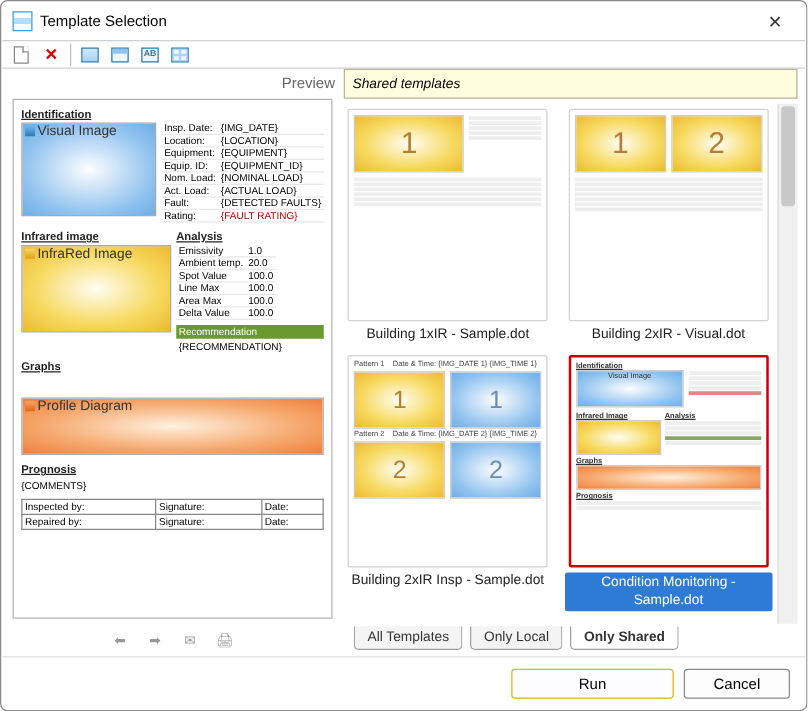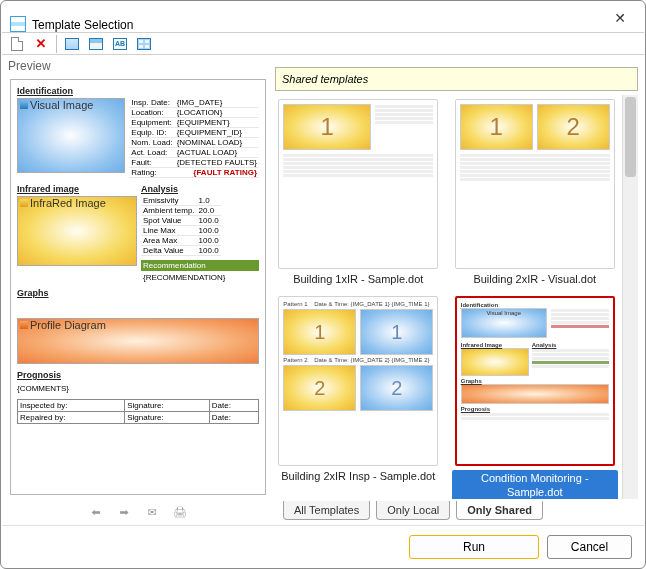--- a/index.html
+++ b/index.html
@@ -1,36 +1,36 @@
 <!DOCTYPE html>
 <html><head>
 <meta charset="utf-8">
 <style>
 *{box-sizing:border-box;margin:0;padding:0;font-family:"Segoe UI",Tahoma,sans-serif;font-size:11px;}
 body{background:#fff;width:646px;height:569px;overflow:hidden;}
 .dialog{width:646px;height:569px;border:1px solid #8a8a8a;border-radius:6px;background:#fff;display:flex;flex-direction:column;padding:1px;}
-.titlebar{height:30px;display:flex;align-items:flex-end;padding:0 8px;}
+.titlebar{height:30px;display:flex;align-items:center;padding:0 8px;}
 .titlebar .appicon{width:16px;height:16px;background:linear-gradient(to bottom,#fff 0 33%,#b0e0ff 33% 66%,#fff 66%);border:1px solid #3aa0e0;margin-right:6px;}
 .titlebar .title{font-size:12px;color:#000;}
 .titlebar .close{margin-left:auto;width:32px;height:28px;display:flex;align-items:center;justify-content:center;font-size:14px;color:#333;}
 .toolbar{height:23px;border-top:1px solid #d0d0d0;border-bottom:1px solid #d0d0d0;padding:2px 4px;display:flex;align-items:center;gap:2px;}
 .tbtn{width:22px;height:20px;display:flex;align-items:center;justify-content:center;border-radius:2px;}
 .tsep{width:1px;height:18px;background:#c0c0c0;margin:0 2px;}
 .ic-new{width:12px;height:14px;border:1px solid #888;background:#fff;position:relative;}
 .ic-new:after{content:"";position:absolute;top:-1px;right:-1px;width:4px;height:4px;background:#fff;border-left:1px solid #888;border-bottom:1px solid #888;}
 .ic-del{color:#d00;font-weight:bold;font-size:13px;}
 .ic-b1{width:14px;height:12px;border:1px solid #2a7ab0;background:linear-gradient(#cde8ff,#aad4f5);}
 .ic-b2{width:14px;height:12px;border:1px solid #2a7ab0;background:#eef6fd;position:relative;}
 .ic-b2:before{content:"";position:absolute;top:0;left:0;right:0;height:4px;background:#8fc6f0;}
 .ic-b3{width:14px;height:12px;border:1px solid #2a7ab0;background:#eef6fd;display:flex;align-items:center;justify-content:center;color:#2a7ab0;font-size:7px;font-weight:bold;}
 .ic-b4{width:14px;height:12px;border:1px solid #2a7ab0;background:#eef6fd;display:grid;grid-template-columns:1fr 1fr;grid-template-rows:1fr 1fr;}
 .ic-b4 div{border:0.5px solid #aad4f5;}
 .body{flex:1;display:flex;min-height:0;}
 .left{width:273px;display:flex;flex-direction:column;border-right:1px solid #fff;}
-.sect-head{padding:4px 6px;color:#666;font-size:12px;}
+.sect-head{padding:4px 6px;color:#666;font-size:12px;text-align:right;}
 .preview-wrap{flex:1;border:1px solid #b5b5b5;margin:2px 8px 4px 8px;background:#fff;overflow:hidden;position:relative;}
 .preview{position:absolute;inset:0;transform-origin:top left;}
 .preview table{border-collapse:collapse;}
 .preview td,.preview th{font-size:8px;}
 .pv-sec{font-weight:bold;font-size:9px;text-decoration:underline;color:#222;margin:2px 0;}
 .grad-blue{background:radial-gradient(ellipse at center,#fdfdff 0%,#8fc2ef 70%,#6faee6 100%);}
 .grad-yellow{background:radial-gradient(ellipse at center,#fffdf3 0%,#f7d95e 60%,#eeb933 100%);}
 .grad-orange{background:radial-gradient(ellipse at center,#fff1df 0%,#f6a96f 60%,#ef7f3c 100%);}
 .imgbox{border:1px solid #aaa;position:relative;}
 .imgbox .cap{position:absolute;top:0;left:0;right:0;height:11px;font-size:8px;color:#333;padding:0 2px;display:flex;align-items:center;gap:2px;}
@@ -38,21 +38,21 @@
 .cap-ic.bl{background:linear-gradient(#6fb5ef,#2a7ab0);}
 .cap-ic.yl{background:linear-gradient(#f5d868,#e0a018);}
 .cap-ic.or{background:linear-gradient(#f5a368,#e06618);}
 .kv-tbl td{padding:0 2px;border-bottom:1px solid #e8e8e8;font-size:8px;white-space:nowrap;}
 .recbar{background:#6a9a2f;color:#fff;font-size:8px;padding:1px 2px;}
 .sig-tbl{border:1px solid #888;width:100%;}
 .sig-tbl td{border:1px solid #888;padding:1px 2px;font-size:8px;}
 .nav{height:26px;display:flex;align-items:center;justify-content:center;gap:8px;}
 .navbtn{width:20px;height:20px;display:flex;align-items:center;justify-content:center;color:#999;}
 .right{flex:1;display:flex;flex-direction:column;min-width:0;}
-.info{background:#ffffe0;border:1px solid #b5b5a0;margin:12px 6px 4px 0;padding:4px 6px;line-height:1.3;}
+.info{background:#ffffe0;border:1px solid #b5b5a0;margin:0 6px 4px 0;padding:4px 6px;line-height:1.3;}
 .info .it{font-style:italic;}
 .gallery{flex:1;display:flex;position:relative;min-height:0;margin-right:6px;}
 .gscroll{flex:1;overflow:hidden;display:grid;grid-template-columns:1fr 1fr;grid-auto-rows:min-content;gap:10px 10px;padding:4px 4px 4px 0;align-content:start;}
 .thumb{display:flex;flex-direction:column;align-items:center;}
 .thumb .card{width:160px;height:170px;border:1px solid #d2d2d2;border-radius:2px;background:#fff;padding:4px;overflow:hidden;}
 .thumb.sel .card{border:2px solid #c00;}
 .thumb .lbl{margin-top:4px;text-align:center;font-size:11px;color:#222;max-width:170px;line-height:1.2;}
 .thumb.sel .lbl{background:#2d7bd4;color:#fff;padding:2px 4px;border-radius:2px;}
 .scrollbar{width:16px;background:#f0f0f0;border-left:1px solid #dcdcdc;position:relative;}
 .scrollbar .sbthumb{position:absolute;top:2px;left:2px;right:2px;height:80px;background:#c8c8c8;border-radius:3px;}
@@ -146,21 +146,21 @@
               <tr>
                     <td>Act. Load:</td>
                     <td>{ACTUAL LOAD}</td>
                   </tr>
               <tr>
                     <td>Fault:</td>
                     <td>{DETECTED FAULTS}</td>
                   </tr>
               <tr>
                     <td>Rating:</td>
-                    <td style="color:#b00;font-weight:bold;text-align:right;">{FAULT RATING}</td>
+                    <td style="color:#b00;font-weight:normal;">{FAULT RATING}</td>
                   </tr>
             </tbody>
               </table>
           </div>
           <div style="display:flex;gap:4px;margin-top:4px;">
             <div style="flex:0 0 120px;">
               <div class="pv-sec">Infrared image</div>
               <div class="imgbox grad-yellow" style="width:120px;height:70px;">
                 <div class="cap">
                     <div class="cap-ic yl"></div>

